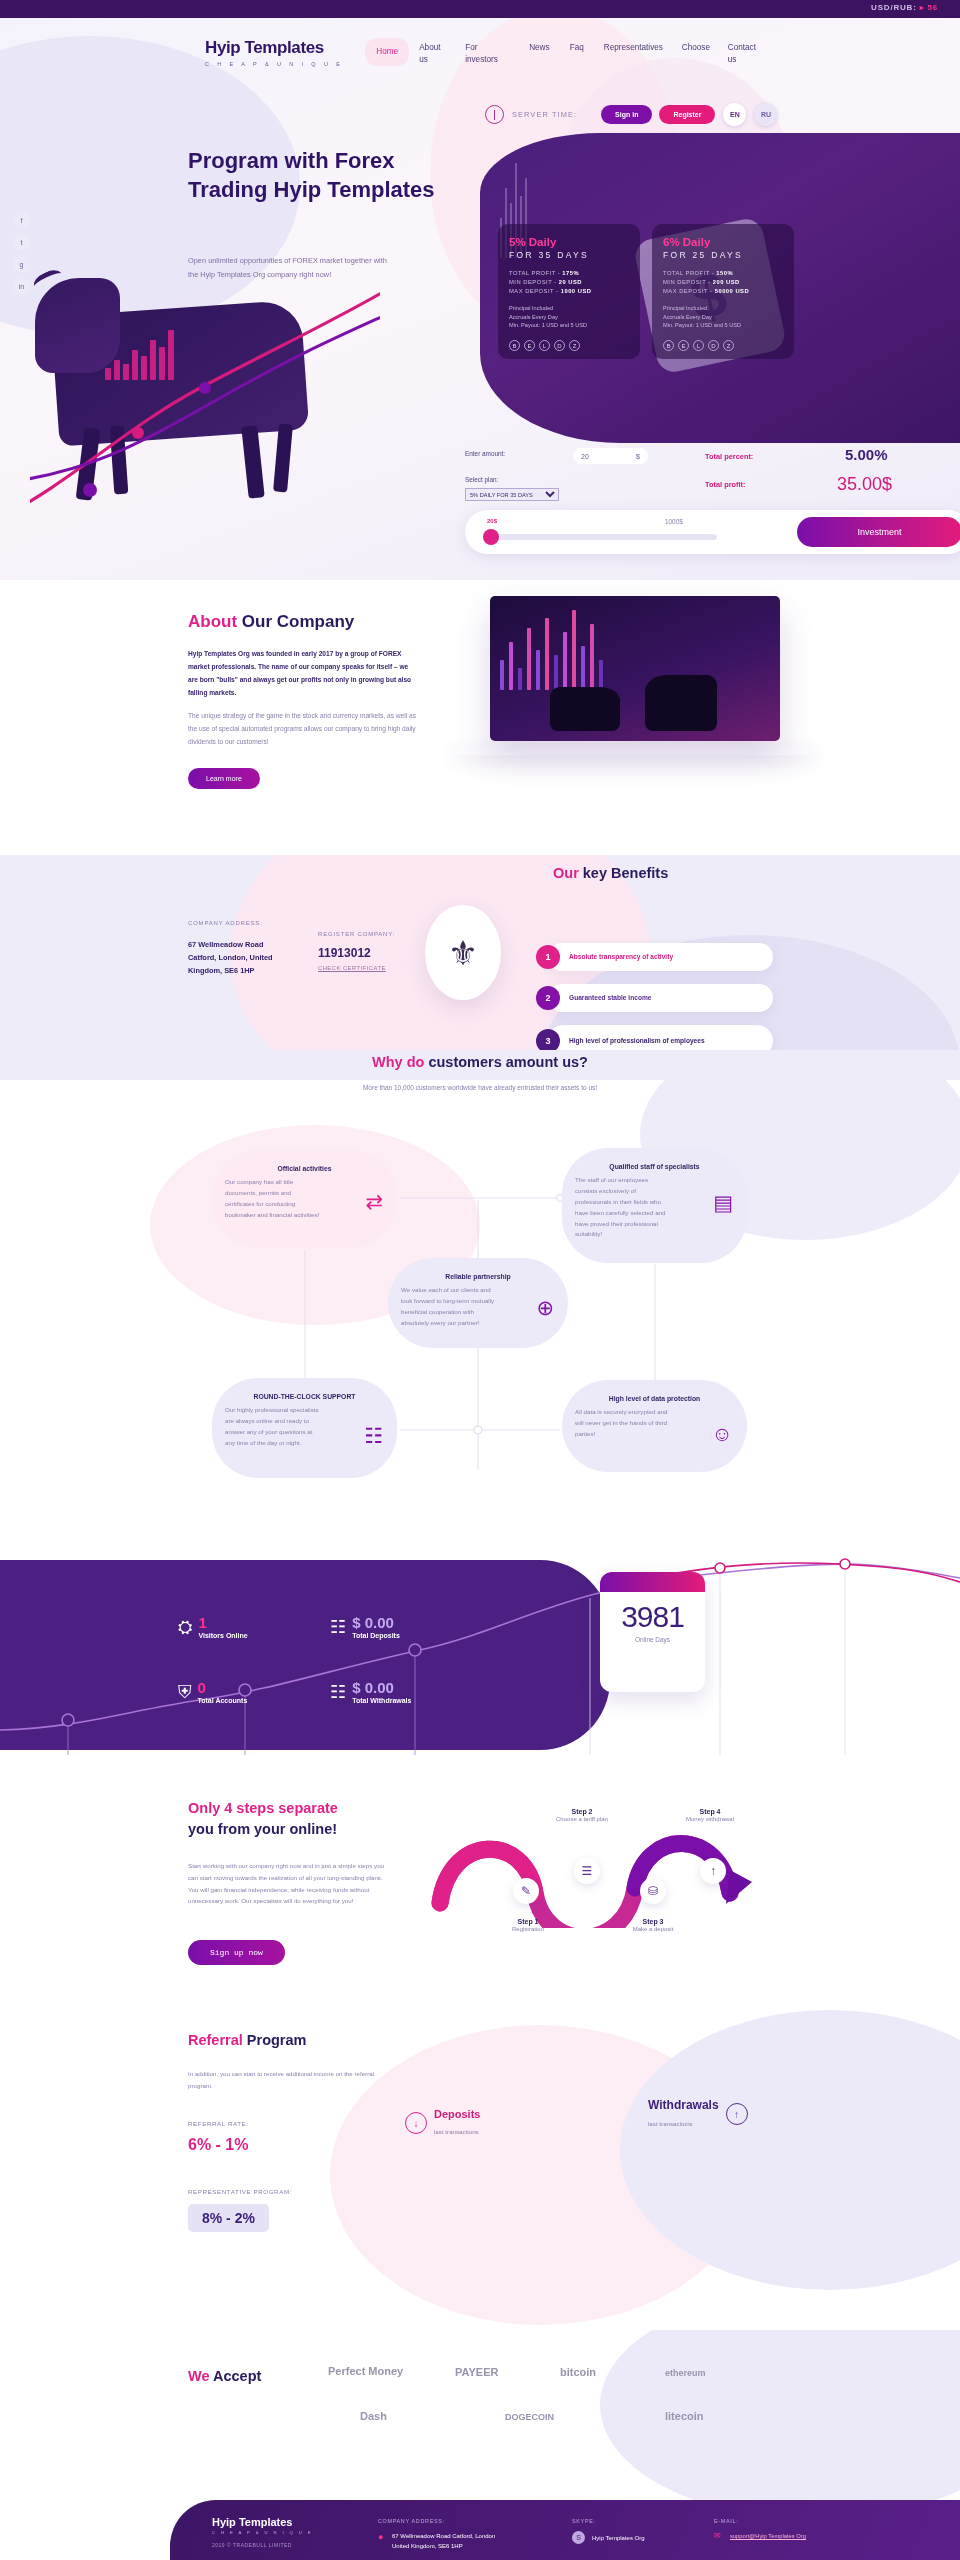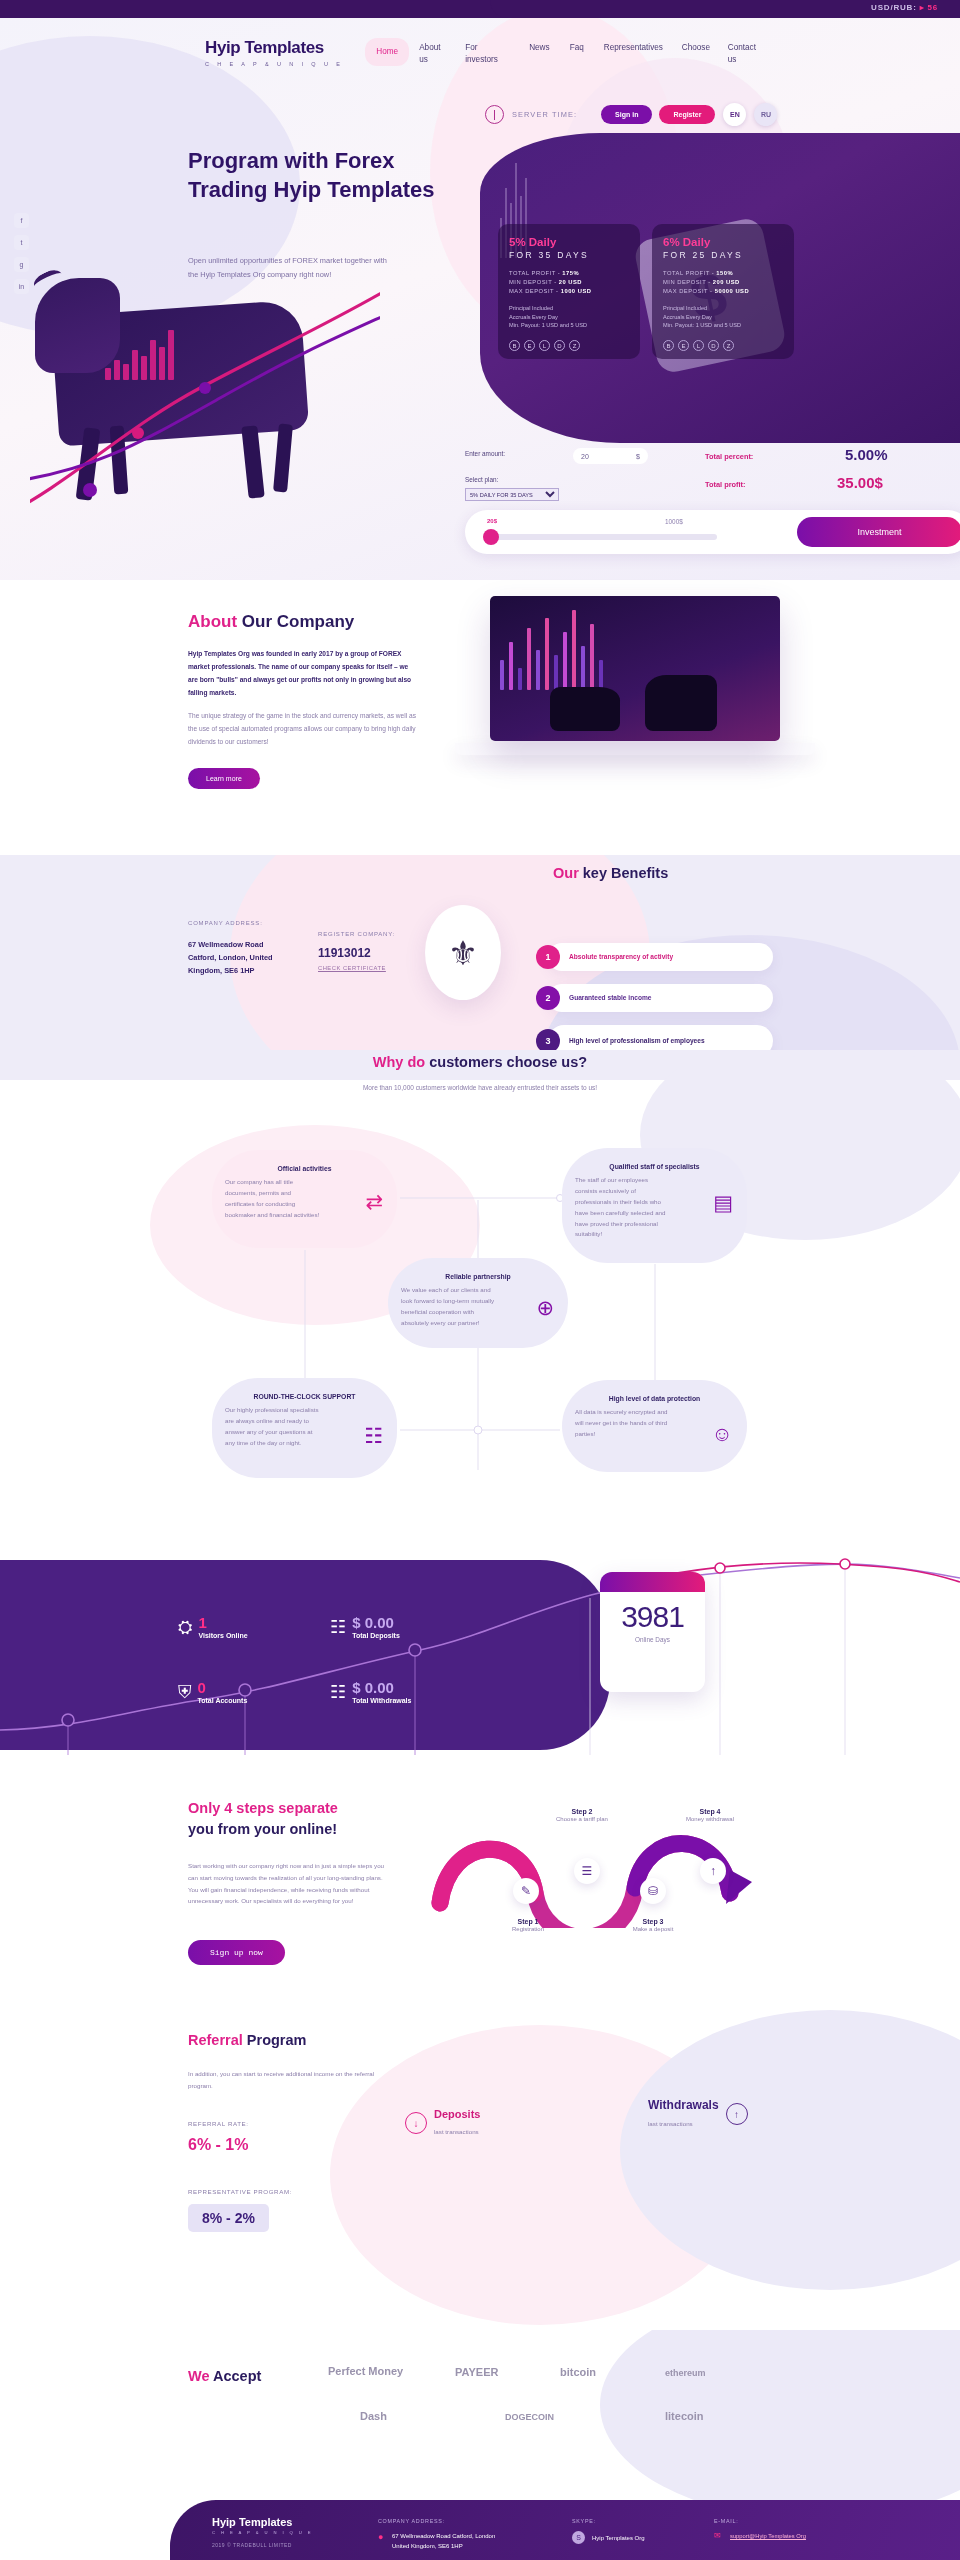--- a/index.html
+++ b/index.html
@@ -141,21 +141,21 @@
     padding:0 8px; font-size:7px; color:#6b5c92;
   }
   .calc .sel-lbl { position:absolute; left:0; top:26px; }
   .calc .sel {
     position:absolute; left:0; top:38px; width:94px; height:13px; font-size:5.6px;
     background:#efeaf8; border:1px solid #b5a8d4; color:#3e2a6b;
   }
   .calc .tp-l { position:absolute; left:240px; top:2px; font-size:7.4px; font-weight:bold; color:#d01a7c; }
   .calc .tp-v { position:absolute; left:380px; top:-4px; font-size:15px; font-weight:bold; color:#3c1d7a; }
   .calc .pf-l { position:absolute; left:240px; top:30px; font-size:7.4px; font-weight:bold; color:#d01a7c; }
-  .calc .pf-v { position:absolute; left:372px; top:24px; font-size:15px; font-weight:bold; color:#d01a7c; }
+  .calc .pf-v { position:absolute; left:372px; top:24px; font-size:18px; font-weight:normal; color:#d01a7c; }
   .slider-wrap {
     position:absolute; left:0; top:60px; width:505px; height:44px;
     background:#fff; border-radius:24px; box-shadow:0 3px 14px rgba(90,50,140,.12);
   }
   .slider-wrap .mn { position:absolute; left:22px; top:8px; font-size:6px; color:#e0218a; font-weight:bold; }
   .slider-wrap .mx { position:absolute; left:200px; top:8px; font-size:6.4px; color:#8c7eae; }
   .track { position:absolute; left:22px; top:24px; width:230px; height:6px; border-radius:3px; background:#e7e3f2; }
   .thumb { position:absolute; left:18px; top:19px; width:16px; height:16px; border-radius:50%; background:#e0218a; }
   .inv-btn {
     position:absolute; right:8px; top:7px; width:165px; height:30px; border:none; cursor:pointer;
@@ -574,21 +574,21 @@
     <div class="n">3</div>
     <div class="t">High level of professionalism of employees</div>
   </div>
 </div>
 
 <div class="sec" id="why">
   <div class="lavtop"></div>
   <div class="lav1"></div>
   <div class="pink1"></div>
   <div class="ttl">
-    <span class="a">Why do</span><span> customers choose us?</span>
+    <span class="a">Why do</span><span> customers amount us?</span>
   </div>
   <div class="sub">More than 10,000 customers worldwide have already entrusted their assets to us!</div>
 
   <svg class="lines" width="960" height="500">
     <path d="M400 148 H 560" stroke="#e3dff0" stroke-width="1" fill="none"></path>
     <path d="M305 200 V 330" stroke="#e3dff0" stroke-width="1" fill="none"></path>
     <path d="M478 150 V 210" stroke="#e3dff0" stroke-width="1" fill="none"></path>
     <path d="M478 298 V 420" stroke="#e3dff0" stroke-width="1" fill="none"></path>
     <path d="M655 214 V 330" stroke="#e3dff0" stroke-width="1" fill="none"></path>
     <path d="M400 380 H 560" stroke="#e3dff0" stroke-width="1" fill="none"></path>

